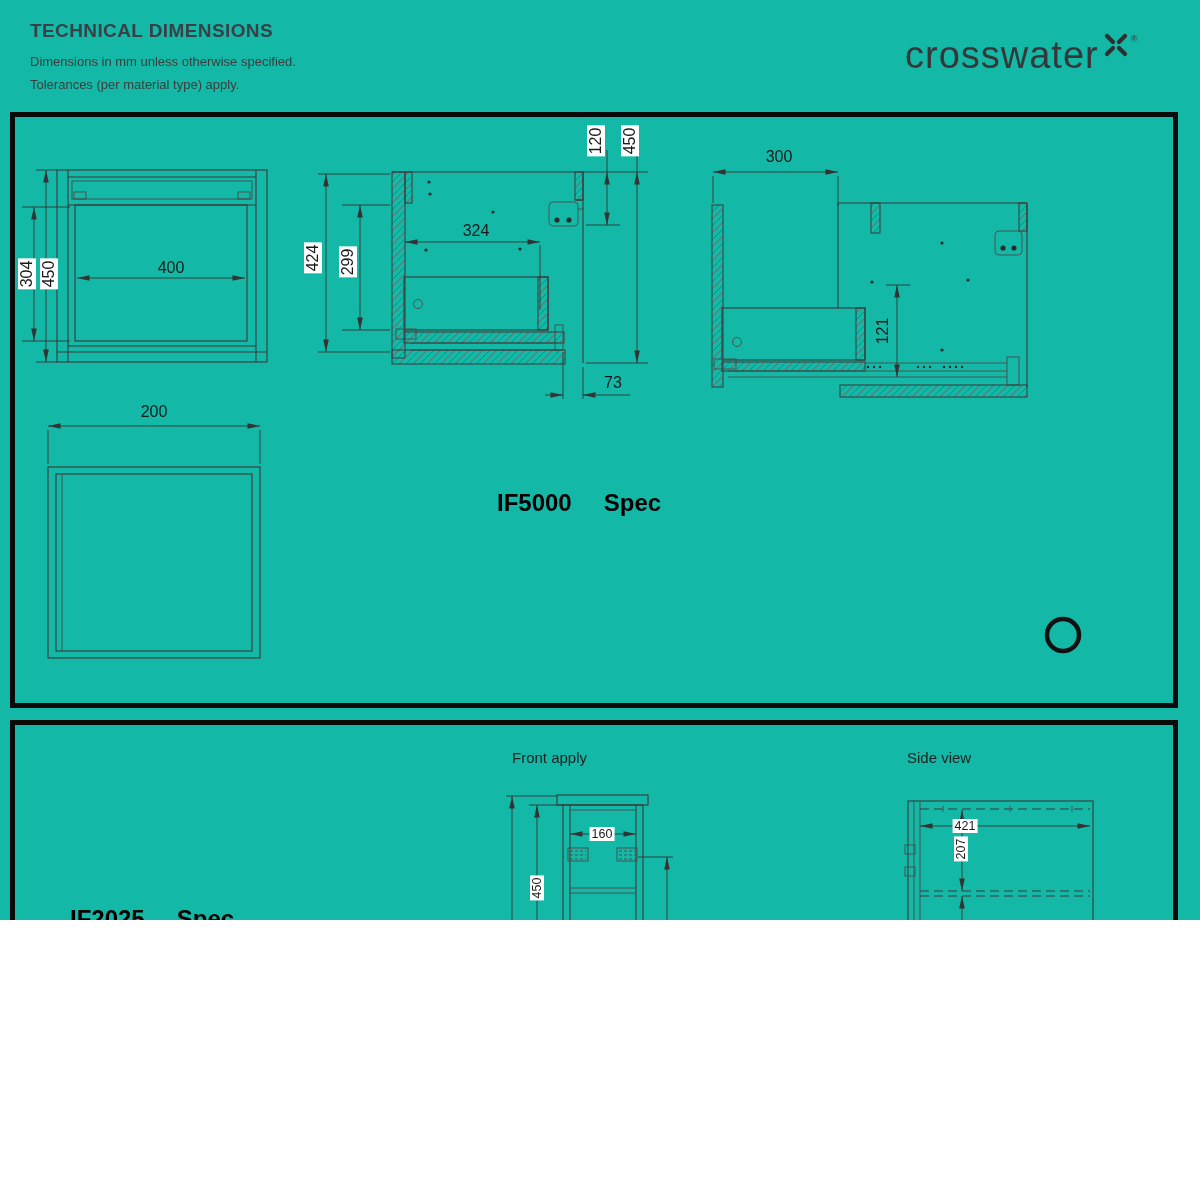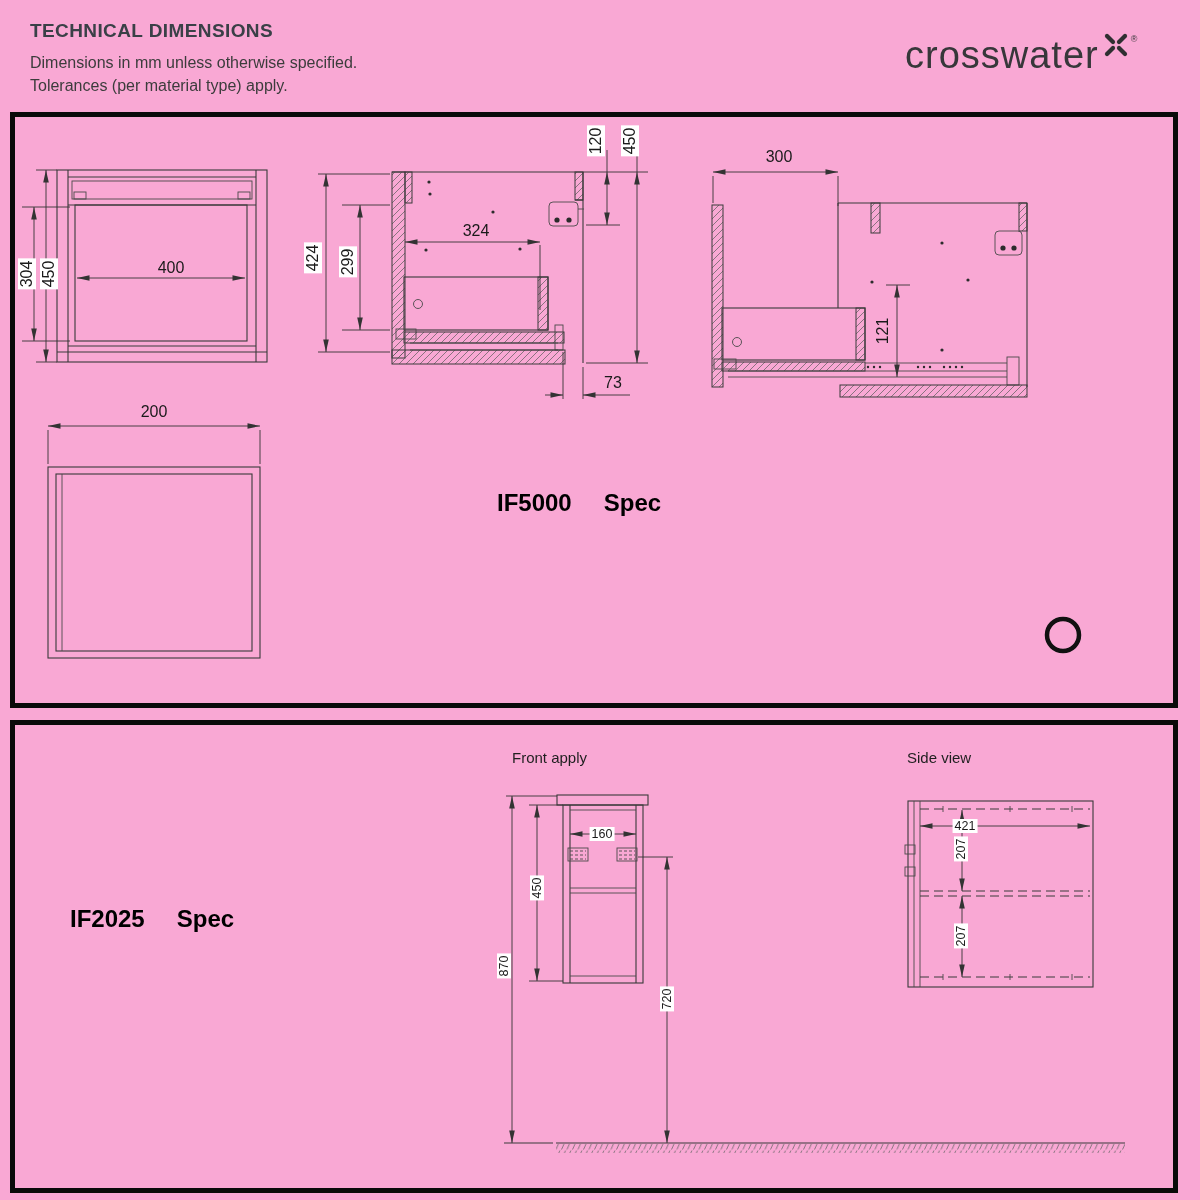--- a/index.html
+++ b/index.html
@@ -1,20 +1,20 @@
 <!DOCTYPE html>
 <html><head>
 <meta charset="utf-8">
 <style>
   html,body{margin:0;padding:0;background:#fff;}
-  .page{position:relative;width:1200px;height:1200px;background:#f9a8d4;overflow:hidden;
+  .page{position:relative;width:1200px;height:920px;background:#14b8a6;overflow:hidden;
         font-family:"Liberation Sans",sans-serif;color:#1a1a1a;}
   .abs{position:absolute;}
   .title{font-size:19px;font-weight:bold;letter-spacing:.4px;color:#3a4047;}
-  .sub{font-size:16px;color:#3c3c3c;}
+  .sub{font-size:13px;color:#3c3c3c;}
   .logo{display:flex;align-items:flex-start;color:#37373a;}
   .logo .brand{font-size:38px;letter-spacing:1px;line-height:1;}
   .logo .reg{font-size:9px;margin-top:-2px;}
   .speclabel{font-size:24px;font-weight:bold;color:#000;display:flex;gap:32px;}
   .viewlabel{font-size:15px;color:#1f1f1f;}
   .dim{font-size:16px;color:#1a1a1a;white-space:nowrap;}
   .dim2{font-size:12.5px;color:#1a1a1a;white-space:nowrap;}
   .hor{transform:translate(-50%,-50%);}
   .rot{transform:translate(-50%,-50%) rotate(-90deg);}
   .wbg{background:#fff;padding:0 2px;}

